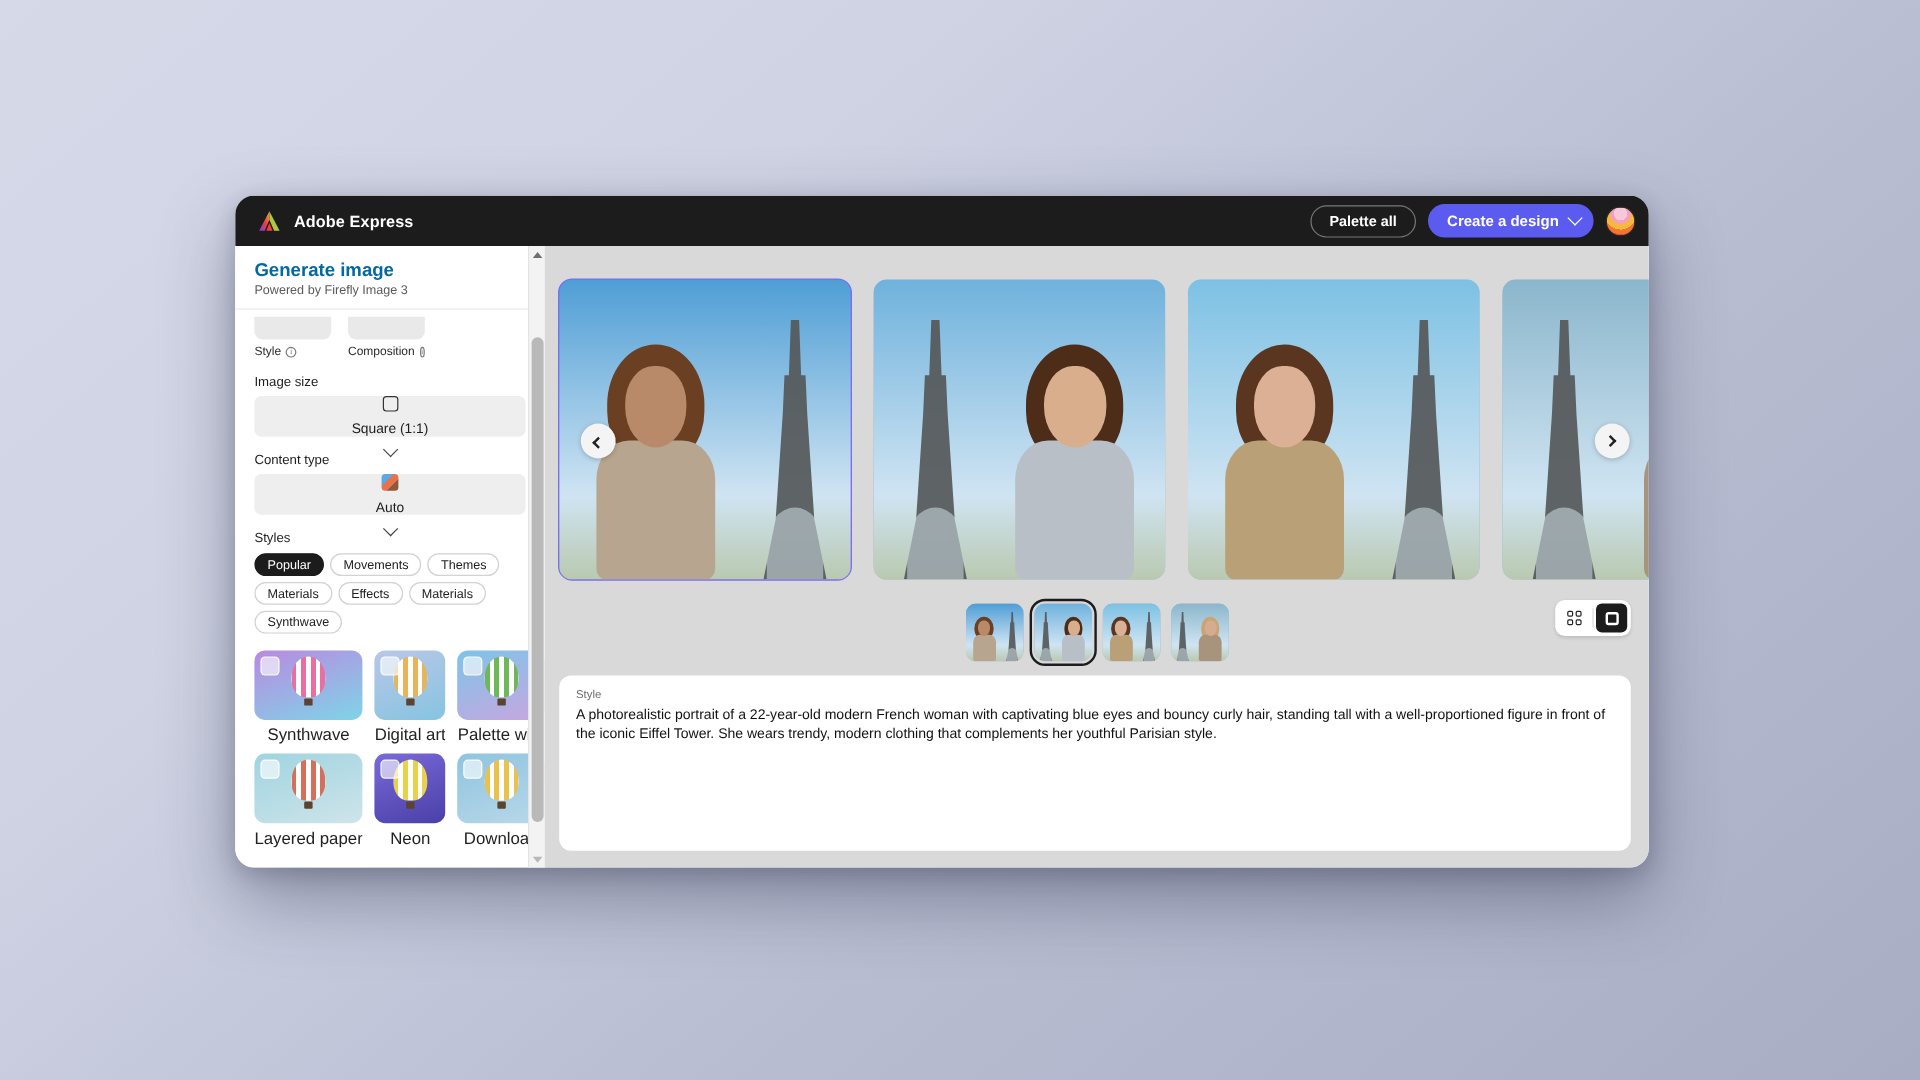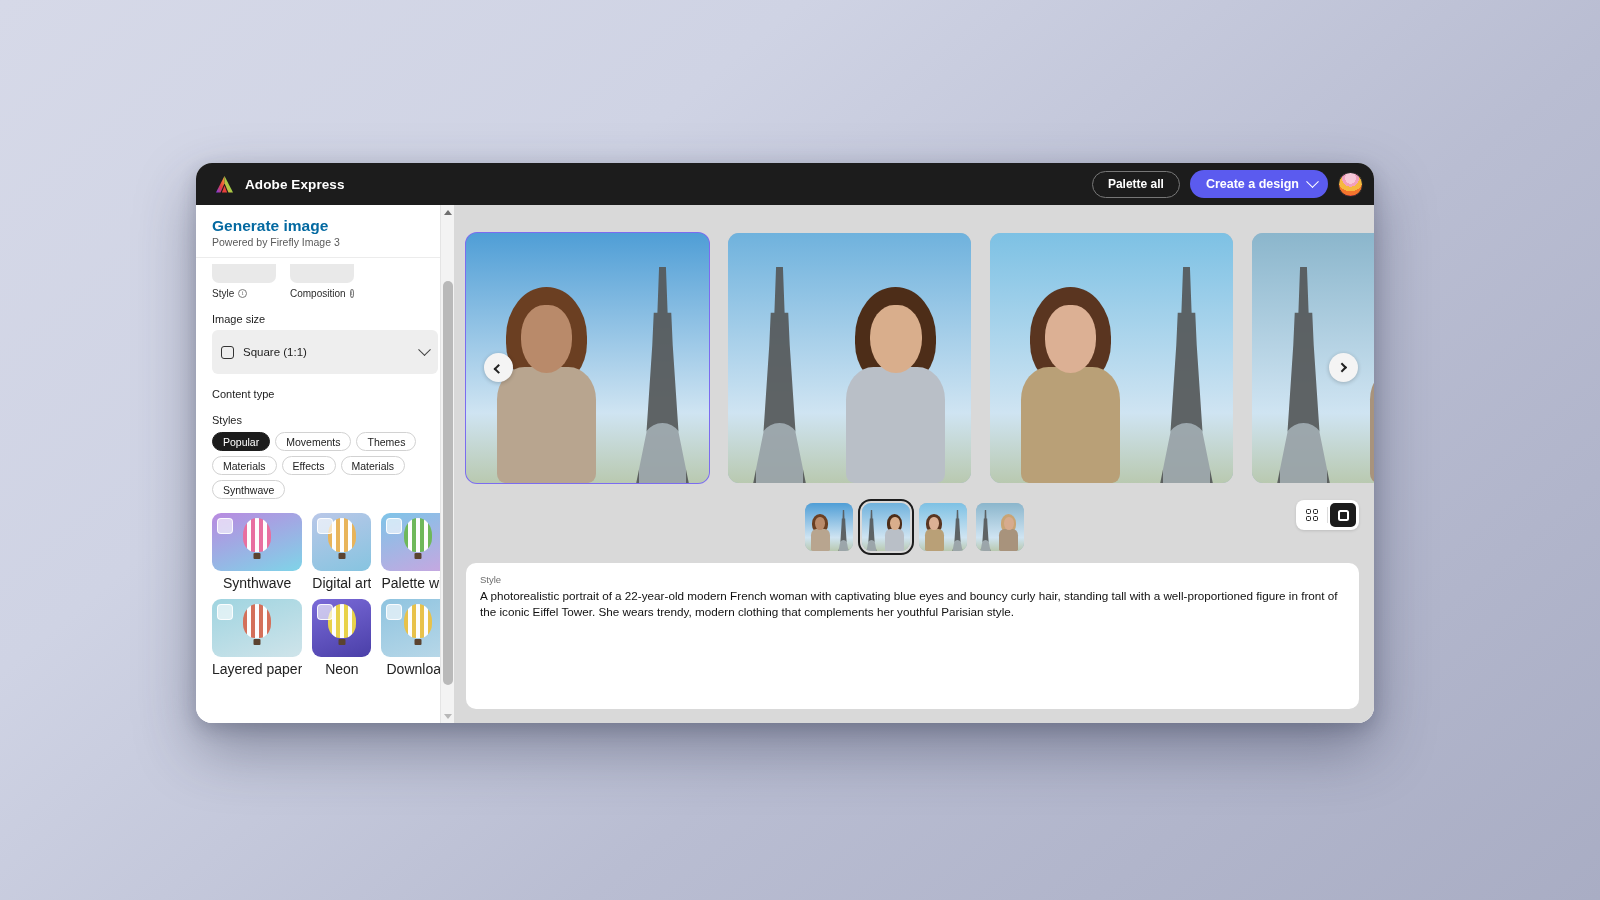--- a/index.html
+++ b/index.html
@@ -68,22 +68,22 @@
     font-size: 10px; color: #2b2b2b; margin-top: 5px;
     display: flex; align-items: center; justify-content: flex-start; gap: 4px;
   }
   .info-i {
     width: 9px; height: 9px; border: 1px solid #7a7a7a; border-radius: 50%;
     font-size: 7px; line-height: 7.5px; text-align: center; color: #7a7a7a;
     font-family: "Liberation Serif", serif;
   }
   .field-label { font-size: 11px; color: #1d1d1d; margin: 14px 0 5px 0; }
   .select-box {
-    height: 44px; background: #eeeeee; border-radius: 6px;
-    display: flex; align-items: center; padding: 0 9px; gap: 9px; cursor: pointer;
+    height: 34px; background: #eeeeee; border-radius: 6px;
+    display: flex; align-items: center; padding: 0 9px; gap: 9px; cursor: pointer; flex-direction: column;
   }
   .sq-icon {
     width: 13px; height: 13px; border: 1.6px solid #333; border-radius: 3px; flex: none;
   }
   .auto-icon {
     width: 14px; height: 14px; flex: none; border-radius: 3px;
     background: linear-gradient(135deg,#5aa9e6 0 34%, #e8734a 34% 66%, #8c5a3c 66% 100%);
   }
   .select-text { font-size: 11.5px; color: #1d1d1d; flex: 1; }
   .chev { width: 9px; height: 9px; border-right: 1.6px solid #444; border-bottom: 1.6px solid #444;
@@ -266,20 +266,25 @@
         </div>
 
         <div class="field-label">Image size</div>
         <div class="select-box">
           <span class="sq-icon"></span>
           <span class="select-text">Square (1:1)</span>
           <span class="chev"></span>
         </div>
 
         <div class="field-label">Content type</div>
+        <div class="select-box">
+          <span class="auto-icon"></span>
+          <span class="select-text">Auto</span>
+          <span class="chev"></span>
+        </div>
 
         <div class="field-label">Styles</div>
         <div class="pill-wrap" id="pill-wrap">
             <button class="pill active">Popular</button>
             <button class="pill">Movements</button>
             <button class="pill">Themes</button>
             <button class="pill">Materials</button>
             <button class="pill">Effects</button>
             <button class="pill">Materials</button>
             <button class="pill">Synthwave</button>

